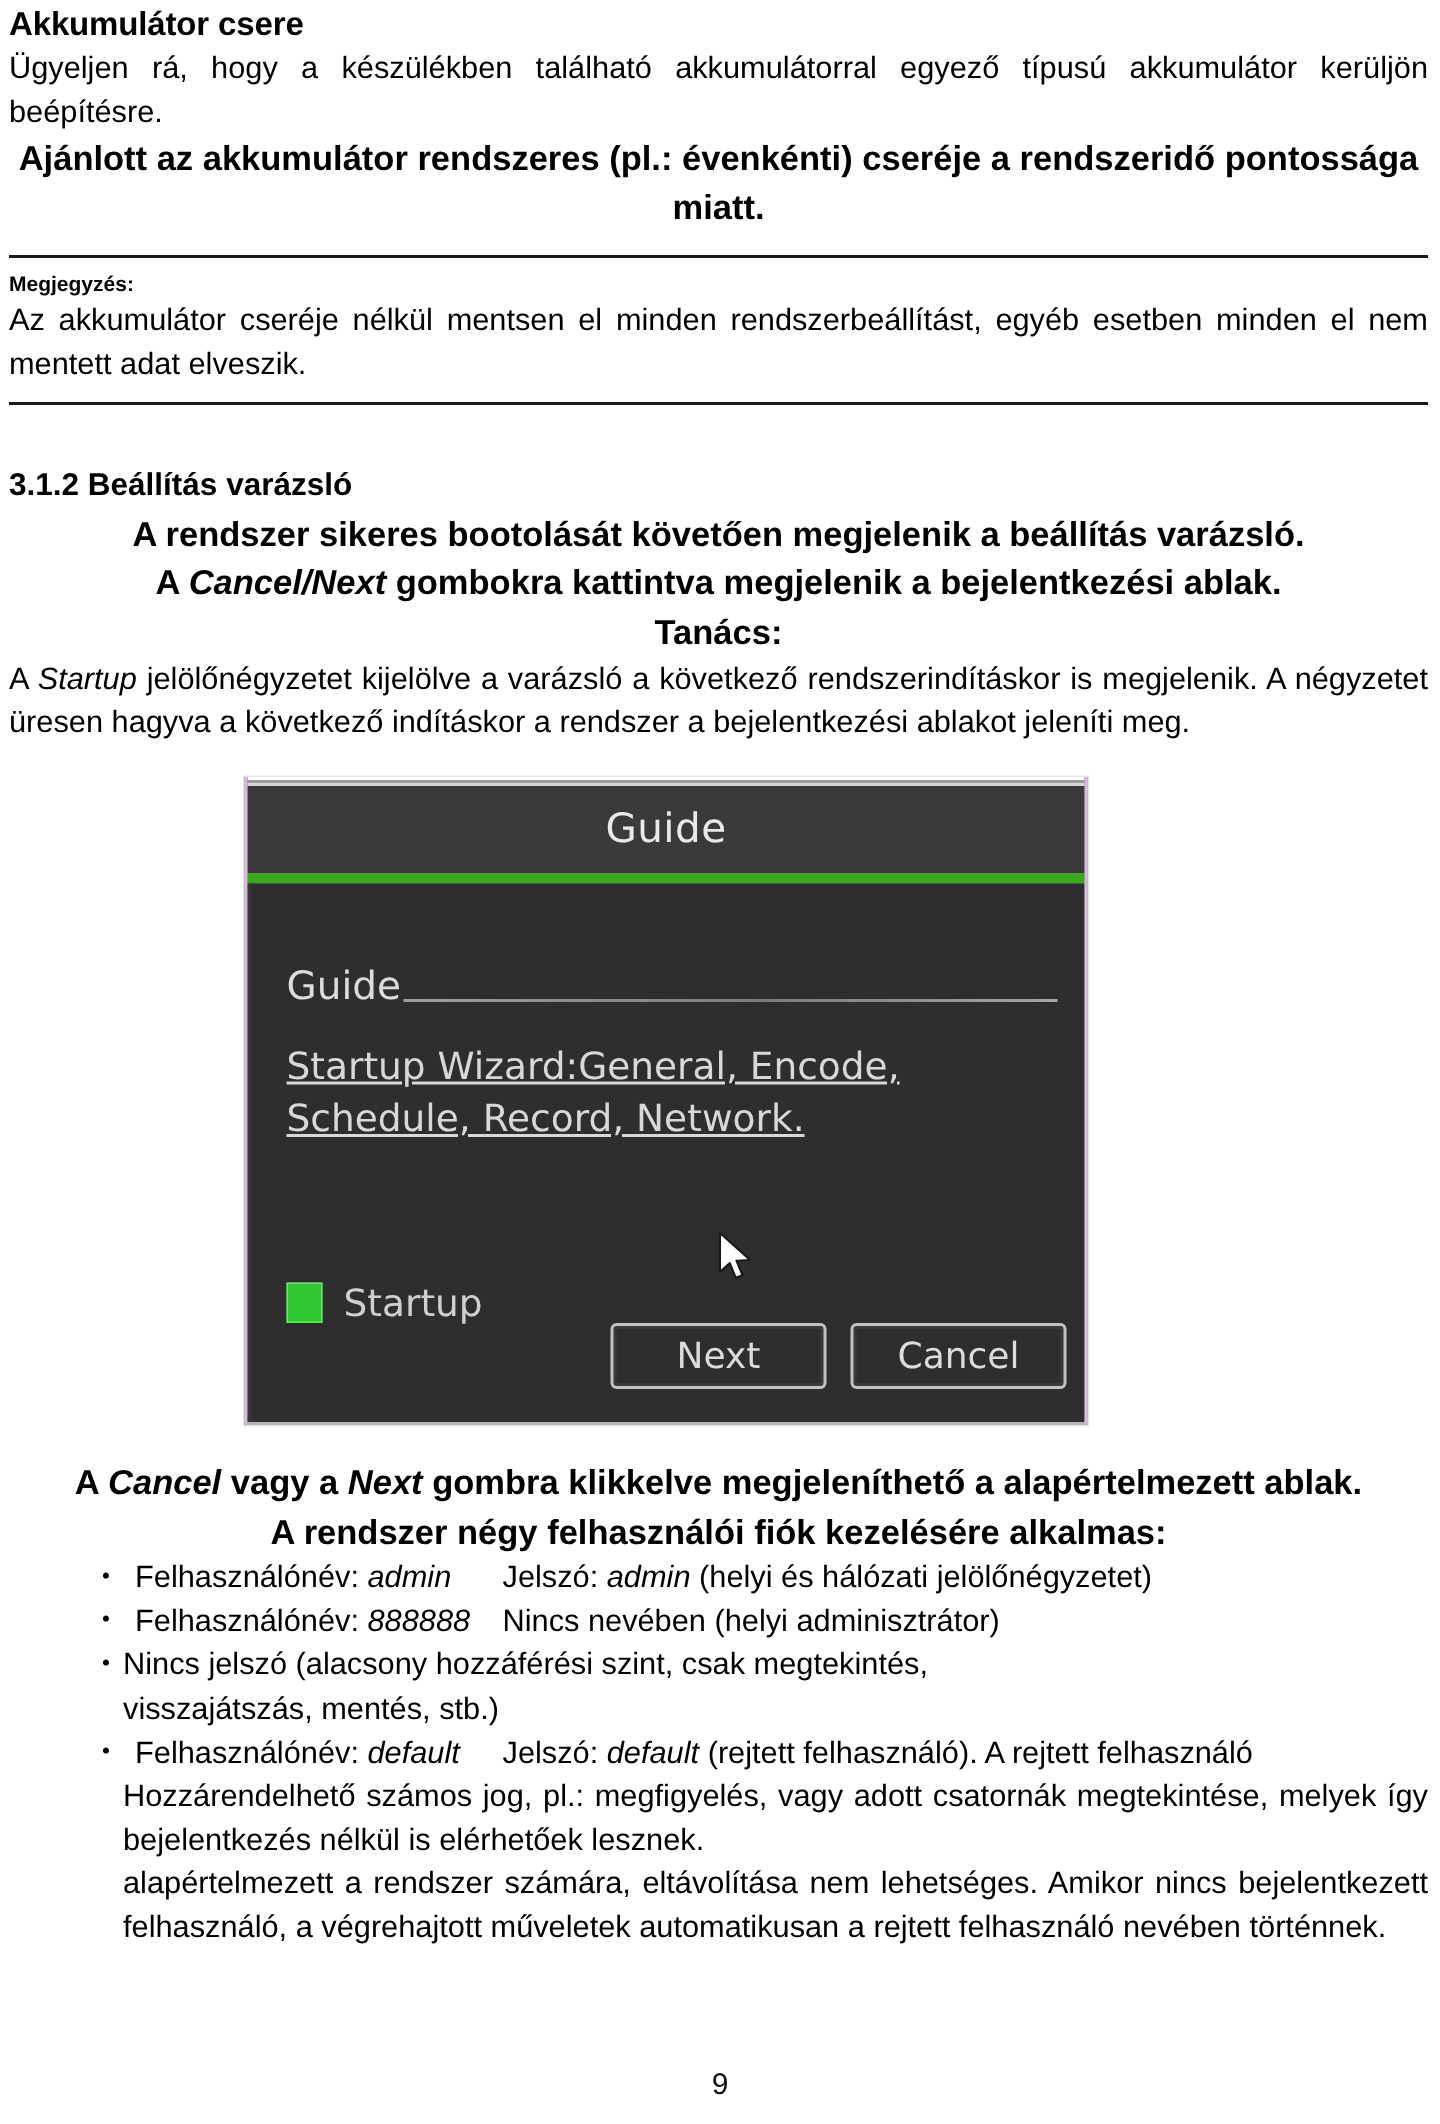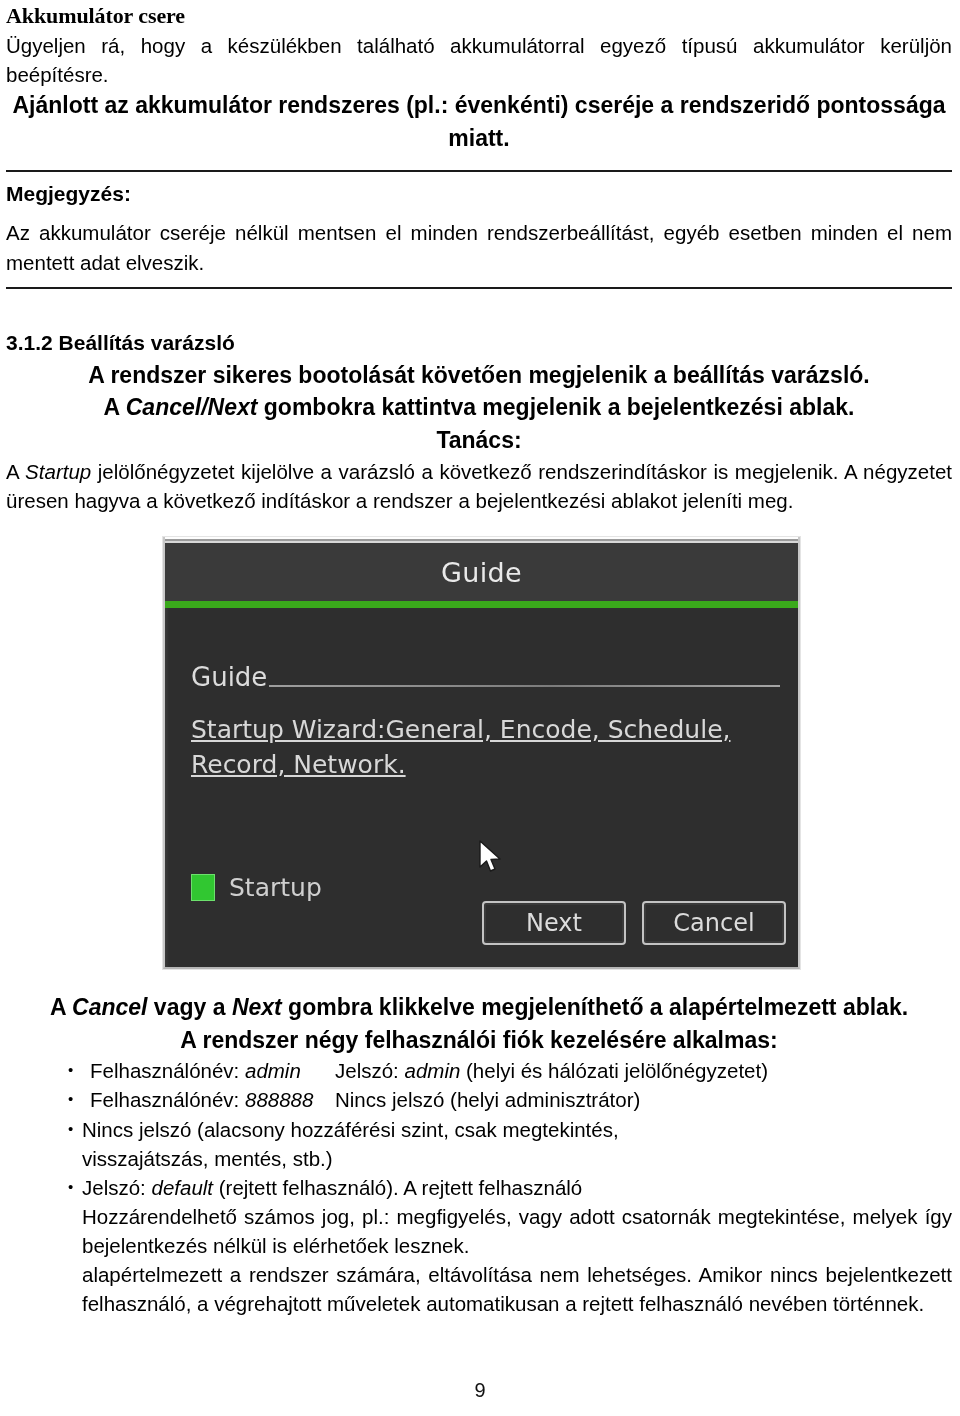--- a/index.html
+++ b/index.html
@@ -24,21 +24,20 @@
     padding: 0 8px 0 6px;
   }
 
   
   .h-title {
     font-size: 22px;
     font-weight: bold;
     line-height: 1.12;
     margin: 4px 0 2px 0;
     letter-spacing: -0.1px;
-    font-family: Liberation Serif, serif;
   }
   .h-sub {
     font-size: 21px;
     font-weight: bold;
     line-height: 1.15;
     margin: 0 0 4px 0;
   }
   .para {
     font-size: 20.5px;
     line-height: 1.42;
@@ -56,39 +55,39 @@
   .it { font-style: italic; }
 
   
   .note-box {
     border-top: 2.5px solid #1a1a1a;
     border-bottom: 2.5px solid #1a1a1a;
     margin: 16px 0 0 0;
     padding: 8px 0 10px 0;
   }
   .note-title {
-    font-size: 21px;
+    font-size: 14px;
     font-weight: bold;
     line-height: 1.3;
-    margin: 0 0 11px 0;
+    margin: 0 0 1px 0;
   }
 
   
   .sec-gap { height: 42px; }
 
   
   .shot-wrap {
     margin: 22px 0 0 0;
     display: flex;
     justify-content: flex-start;
     padding-left: 157px;
   }
   .shot {
     position: relative;
-    width: 637px;
+    width: 562px;
     height: 432px;
     background: #d946ef;
     box-sizing: border-box;
     border-left: 2px solid #c8c8c8;
     border-right: 2px solid #c8c8c8;
     border-bottom: 2px solid #b5b5b5;
     box-shadow: 0 0 0 1px #e4e4e4;
     overflow: hidden;
   }
   .shot-topstrip {
@@ -332,33 +331,34 @@
 
     <li class="acct-item">
       <span class="bullet">•</span>
       <span class="acct-user"><span>Felhasználónév: </span><span class="it">admin</span></span>
       <span class="acct-pass"><span>Jelszó: </span><span class="it">admin</span><span> (helyi és hálózati jelölőnégyzetet)</span></span>
     </li>
 
     <li class="acct-item">
       <span class="bullet">•</span>
       <span class="acct-user"><span>Felhasználónév: </span><span class="it">888888</span></span>
-      <span class="acct-pass">Nincs jelszó (helyi adminisztrátor)</span>
+      <span class="acct-pass">Nincs nevében (helyi adminisztrátor)</span>
     </li>
 
     <li class="acct-item">
       <span class="bullet">•</span>
       <span class="acct-pass">
         <span style="display:block;text-align:justify">Nincs jelszó (alacsony hozzáférési szint, csak megtekintés,</span>
         <span class="acct-pass-right" style="display:block">visszajátszás, mentés, stb.)</span>
       </span>
     </li>
 
     <li class="acct-item">
       <span class="bullet">•</span>
+      <span class="acct-user"><span>Felhasználónév: </span><span class="it">default</span></span>
       <span class="acct-pass"><span>Jelszó: </span><span class="it">default</span><span> (rejtett felhasználó). A rejtett felhasználó</span></span>
     </li>
   </ul>
 
   <p class="tail-para">Hozzárendelhető számos jog, pl.: megfigyelés, vagy adott csatornák megtekintése, melyek így bejelentkezés nélkül is elérhetőek lesznek.</p>
   <p class="tail-para">alapértelmezett a rendszer számára, eltávolítása nem lehetséges. Amikor nincs bejelentkezett felhasználó, a végrehajtott műveletek automatikusan a rejtett felhasználó nevében történnek.</p>
 
   <div class="footer">
     <span>9</span>
   </div>

